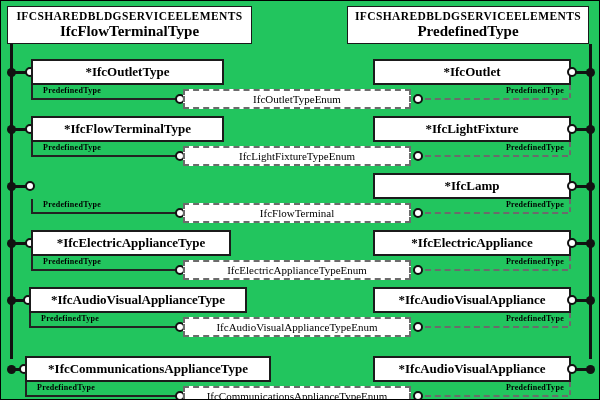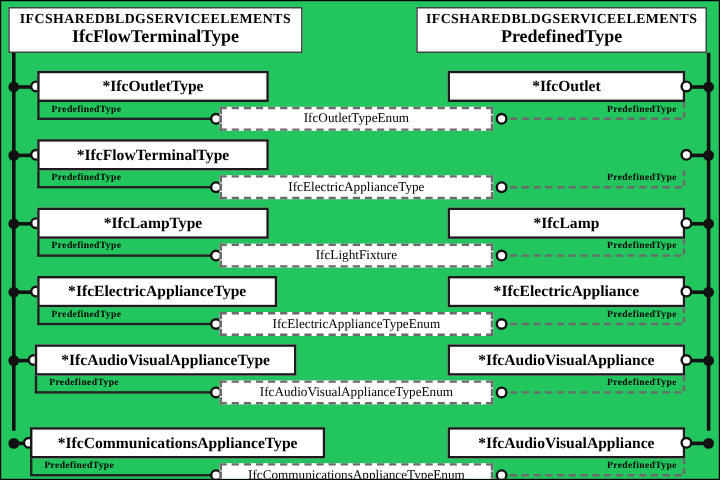--- a/index.html
+++ b/index.html
@@ -82,40 +82,40 @@
 
   <div class="row" style="top:115px; --lx:30px; --lw:189px">
     <div class="dot ldot"></div>
     <div class="conn lconn"></div>
     <div class="ring lring"></div>
     <div class="lbox">*IfcFlowTerminalType</div>
     <div class="avline"></div>
     <div class="ahline"></div>
     <div class="alabel">PredefinedType</div>
     <div class="ring aring"></div>
-    <div class="enumbox">IfcElectricApplianceType</div>
+    <div class="enumbox">IfcLightFixtureTypeEnum</div>
     <div class="ring arring"></div>
     <div class="ardash"></div>
     <div class="advline"></div>
     <div class="arlabel">PredefinedType</div>
+    <div class="rbox">*IfcLightFixture</div>
     <div class="ring rring"></div>
     <div class="conn rconn"></div>
     <div class="dot rdot"></div>
   </div>
 
   <div class="row" style="top:172px; --lx:30px; --lw:189px">
     <div class="dot ldot"></div>
     <div class="conn lconn"></div>
     <div class="ring lring"></div>
-    <div class="lbox">*IfcLampType</div>
     <div class="avline"></div>
     <div class="ahline"></div>
     <div class="alabel">PredefinedType</div>
     <div class="ring aring"></div>
-    <div class="enumbox">IfcLightFixture</div>
+    <div class="enumbox">IfcFlowTerminal</div>
     <div class="ring arring"></div>
     <div class="ardash"></div>
     <div class="advline"></div>
     <div class="arlabel">PredefinedType</div>
     <div class="rbox">*IfcLamp</div>
     <div class="ring rring"></div>
     <div class="conn rconn"></div>
     <div class="dot rdot"></div>
   </div>
 

